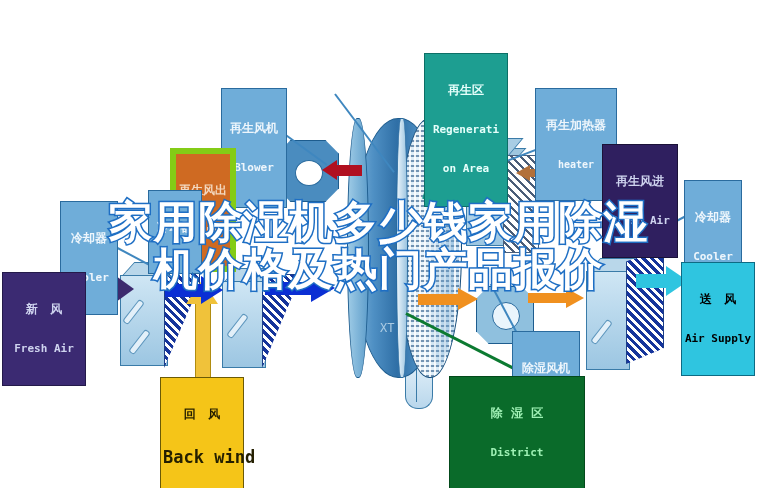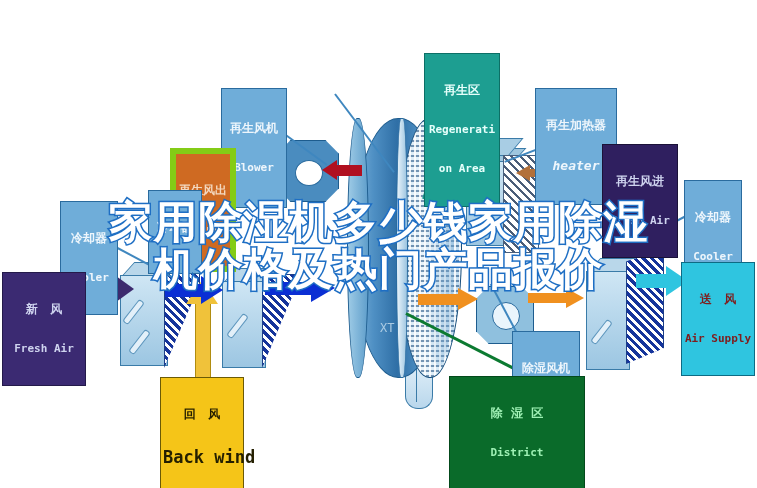--- a/index.html
+++ b/index.html
@@ -9,21 +9,21 @@
   
   .lbl{position:absolute;box-sizing:border-box;text-align:center;line-height:1.12;
        white-space:pre;letter-spacing:0px;z-index:40;}
   .lbl .cn{display:block;font-family:"DejaVu Sans","Liberation Sans",sans-serif;font-weight:700;}
   .lbl .en{display:block;font-family:"DejaVu Sans Mono","Liberation Mono",monospace;font-weight:700;}
   .l-bluelt {background:#6fadd9;border:1px solid #2a6b9e;color:#eef6fc;}
   .l-teal   {background:#1d9e91;border:1px solid #0c6f66;color:#e6fffb;}
   .l-orange {background:#cf6a22;border:6px solid #84cc16;color:#f3d8bf;}
   .l-purple {background:#3b2a72;border:1px solid #241a4a;color:#cfd4ef;}
   .l-navy   {background:#2f1f5f;border:1px solid #1b1238;color:#cfd4ef;}
-  .l-cyan   {background:#2fc5e0;border:1px solid #0d6b84;color:#7f1d1d;}
+  .l-cyan   {background:#2fc5e0;border:1px solid #0d6b84;color:#000000;}
   .l-green  {background:#0a6b2a;border:1px solid #034a1b;color:#9ef0b4;}
   .l-yellow {background:#f5c518;border:1px solid #6b5a06;color:#241f00;}
 
   
   .leader{position:absolute;transform-origin:0 50%;z-index:35;}
   .leader.blue{background:#3f87bf;}
   .leader.teal{background:#179389;}
   .leader.green{background:#0c7a31;}
 
   
@@ -231,29 +231,29 @@
     <div style="position:absolute;right:0;top:0;width:0;height:0;border-top:15px solid transparent;
                 border-bottom:15px solid transparent;border-left:22px solid #2fc5e0;"></div>
   </div>
 
 
   <div class="lbl l-bluelt" style="left:221px;top:88px;width:66px;padding:6px 2px;font-size:12px;">
     <span class="cn">再生风机</span>
     <span class="en" style="font-size:11px;">Blower</span>
   </div>
 
-  <div class="lbl l-teal" style="left:424px;top:53px;width:76px;padding:3px 2px;font-size:12px;">
+  <div class="lbl l-teal" style="left:424px;top:53px;width:84px;padding:3px 2px;font-size:12px;">
     <span class="cn">再生区</span>
     <span class="en" style="font-size:11px;">Regenerati</span>
     <span class="en" style="font-size:11px;">on Area</span>
   </div>
 
   <div class="lbl l-bluelt" style="left:535px;top:88px;width:82px;padding:3px 2px;font-size:12px;">
     <span class="cn">再生加热器</span>
-    <span class="en" style="font-size:13px;font-style:italic;">heater</span>
+    <span class="en" style="font-size:10px;">heater</span>
   </div>
 
   <div class="lbl l-orange" style="left:170px;top:148px;width:66px;padding:3px 2px;font-size:12px;">
     <span class="cn">再生风出</span>
     <span class="en" style="font-size:11px;">Exhaust</span>
   </div>
 
   <div class="lbl l-navy" style="left:602px;top:144px;width:76px;padding:3px 2px;font-size:12px;">
     <span class="cn">再生风进</span>
     <span class="en" style="font-size:11px;">Fresh Air</span>

